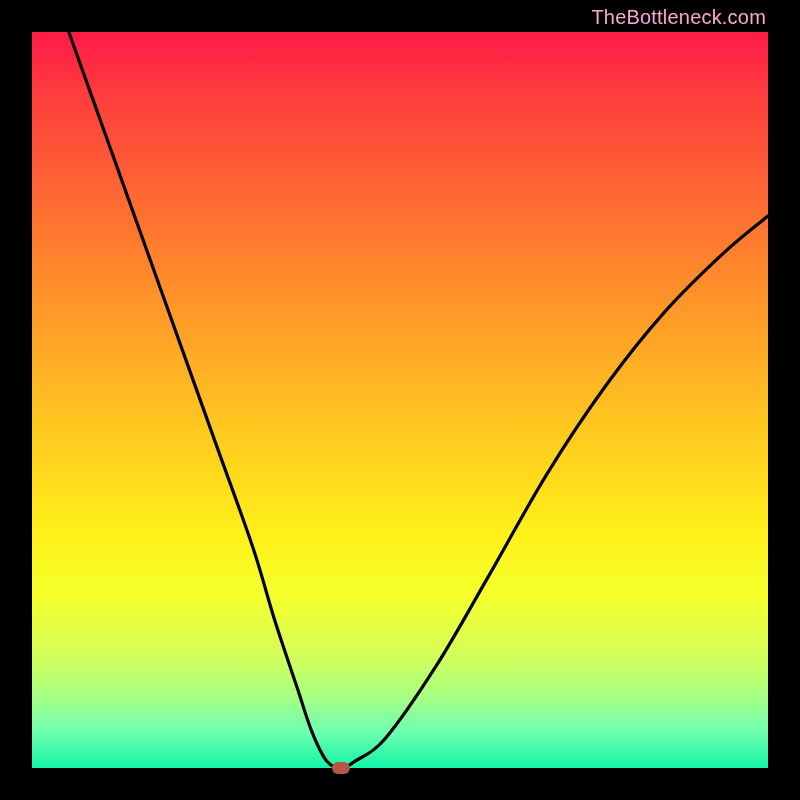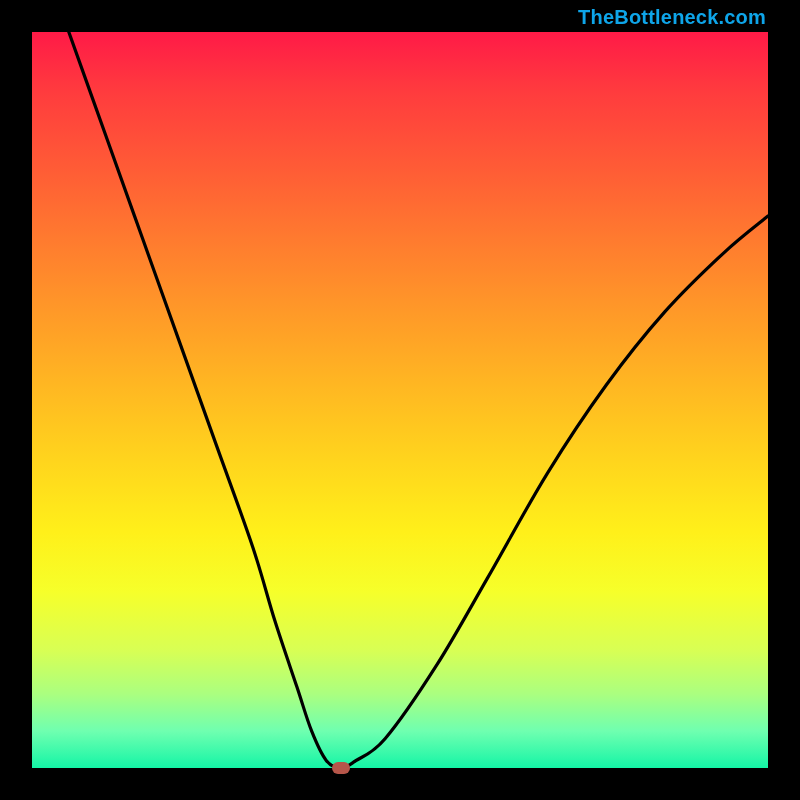--- a/index.html
+++ b/index.html
@@ -38,23 +38,23 @@
       #d8ff54 84%,
       #aaff80 90%,
       #6fffb0 95%,
       #14f5a6 100%
     );
   }
   .watermark {
     position: absolute;
     top: 6px;
     right: 34px;
-    color: #0ea5e9;
+    color: #f9a8d4;
     font-size: 20px;
-    font-weight: 700;
+    font-weight: 400;
     letter-spacing: 0.2px;
   }
   svg.curve {
     position: absolute;
     top: 0;
     left: 0;
     width: 736px;
     height: 736px;
   }
   .marker {

